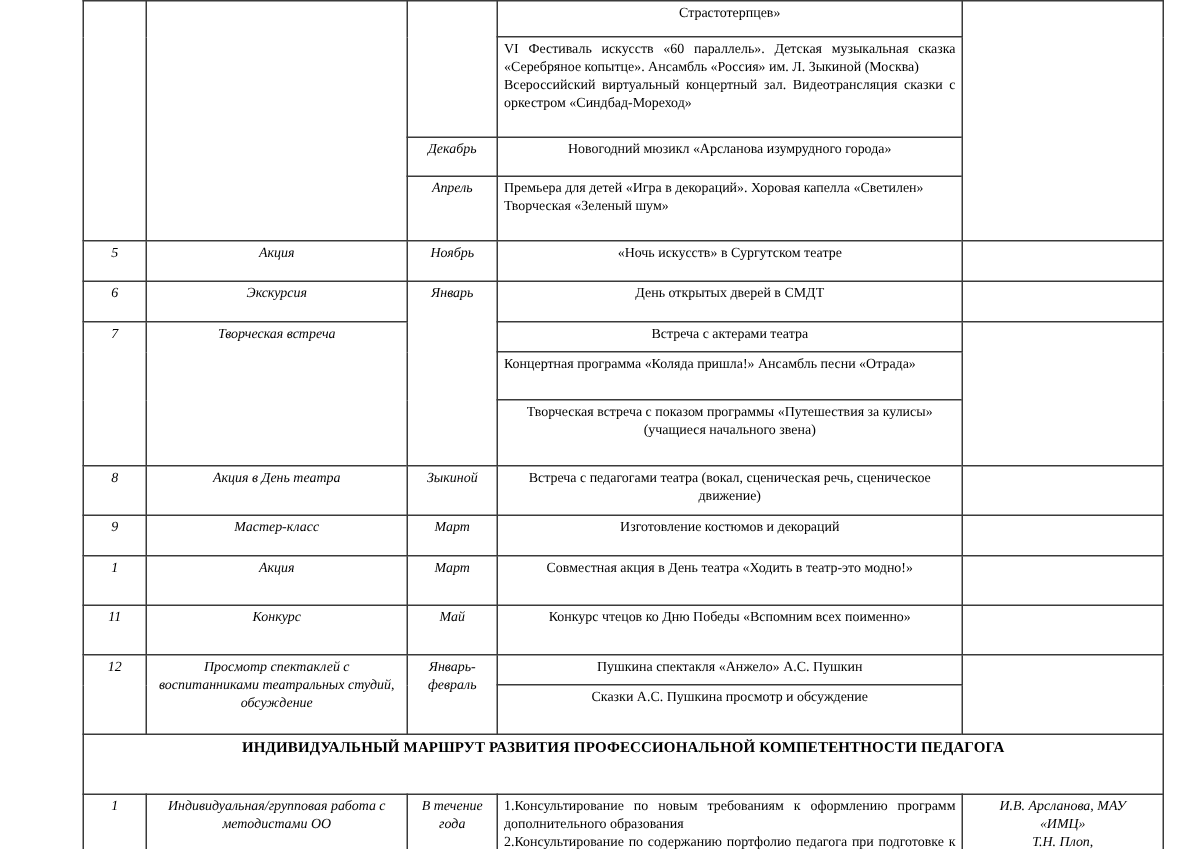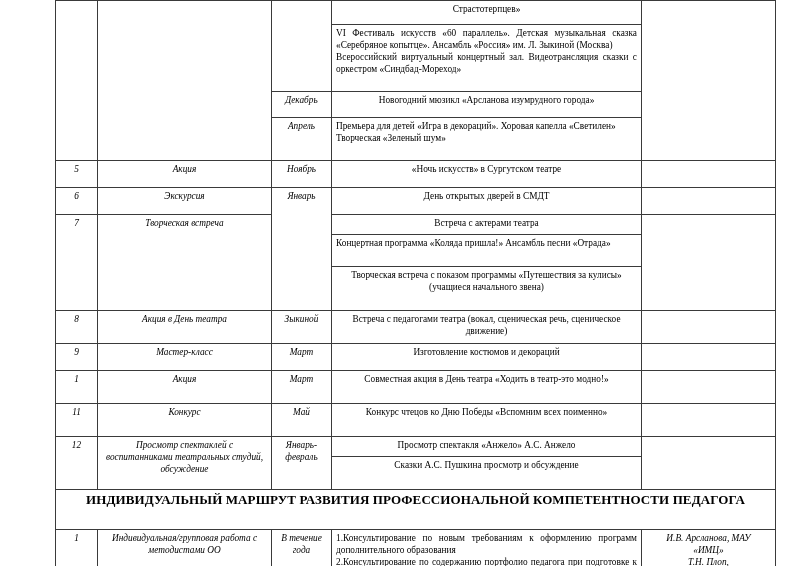--- a/index.html
+++ b/index.html
@@ -45,21 +45,21 @@
   col.c4 { width: 310px; }
   col.c5 { width: 134px; }
 
   .ctr     { text-align: center; font-style: italic; }
   .just    { text-align: justify; text-align-last: left; }
   .left    { text-align: center; }
 
   .band {
     text-align: center;
     font-weight: bold;
-    font-size: 13px;
+    font-size: 10px;
     letter-spacing: 0.1px;
     padding-top: 4px;
   }
 
   .cell-p { margin: 0; }
   .cell-p + .cell-p { margin-top: 0; }
 </style>
 </head>
 <body>
 
@@ -161,21 +161,21 @@
         <td class="ctr">Конкурс</td>
         <td class="ctr">Май</td>
         <td class="left" style="height:28px">Конкурс чтецов ко Дню Победы «Вспомним всех поименно»</td>
         <td class="ctr"></td>
       </tr>
 
       <tr>
         <td class="ctr" rowspan="2">12</td>
         <td class="ctr" rowspan="2">Просмотр спектаклей с воспитанниками театральных студий, обсуждение</td>
         <td class="ctr" rowspan="2">Январь-февраль</td>
-        <td class="left" style="height:15px">Просмотр спектакля «Анжело» А.С. Анжело</td>
+        <td class="left" style="height:15px">Пушкина спектакля «Анжело» А.С. Пушкин</td>
         <td class="ctr" rowspan="2"></td>
       </tr>
       <tr>
         <td class="left" style="height:28px">Сказки А.С. Пушкина просмотр и обсуждение</td>
       </tr>
 
       <tr>
         <td class="band" colspan="5" style="height:35px">ИНДИВИДУАЛЬНЫЙ МАРШРУТ РАЗВИТИЯ ПРОФЕССИОНАЛЬНОЙ КОМПЕТЕНТНОСТИ ПЕДАГОГА</td>
       </tr>
 

